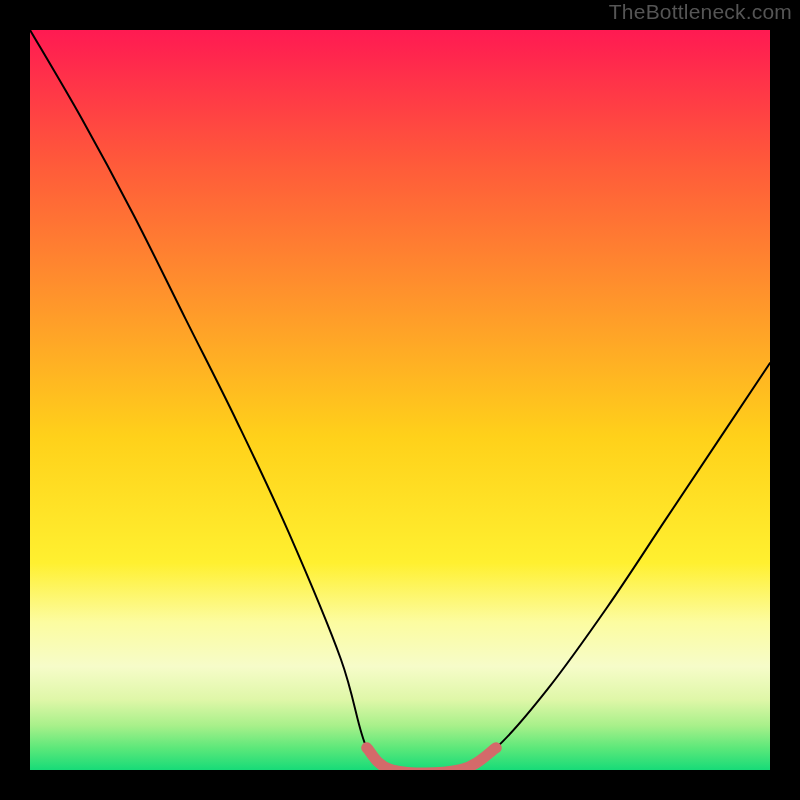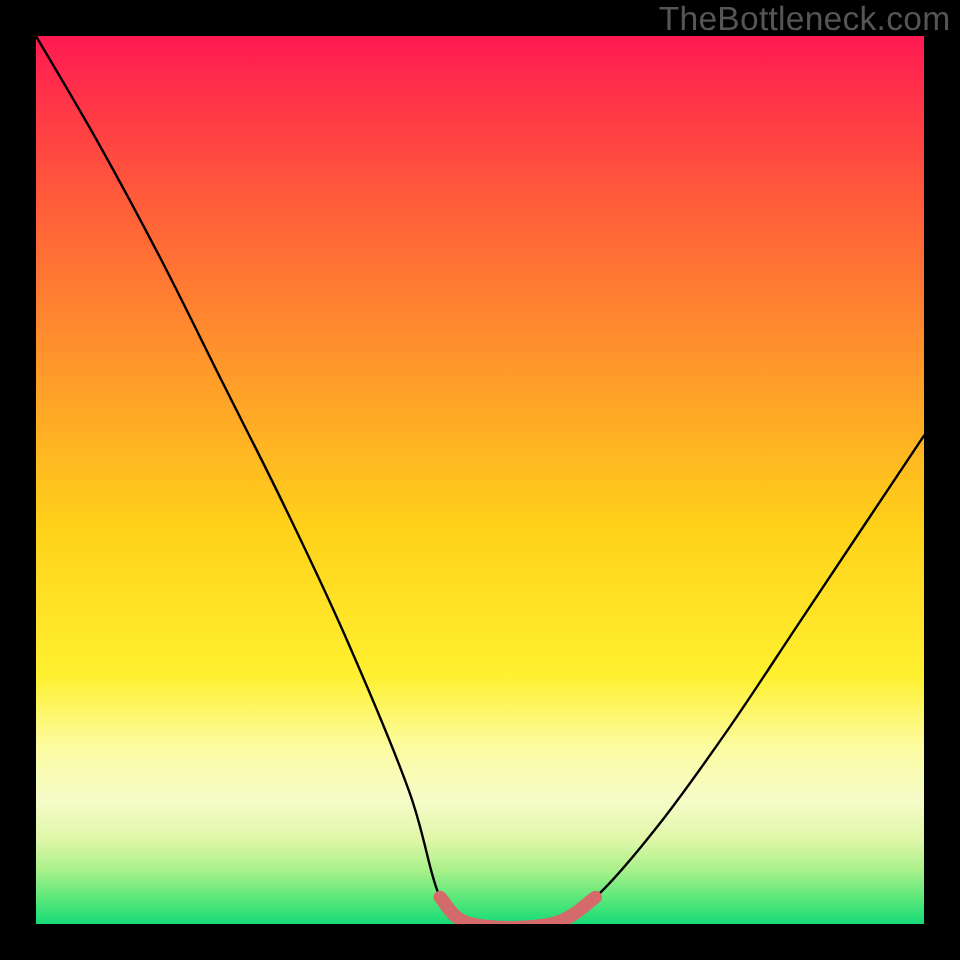--- a/index.html
+++ b/index.html
@@ -15,21 +15,21 @@
     position: relative;
     width: 800px;
     height: 800px;
     background: #000;
   }
   .watermark {
     position: absolute;
     top: 0;
     right: 8px;
     color: #555;
-    font-size: 28px;
+    font-size: 21px;
     font-weight: 500;
     letter-spacing: 0.2px;
     z-index: 50;
     user-select: none;
   }
   .plot {
     position: absolute;
     left: 30px;
     top: 30px;
     width: 740px;

